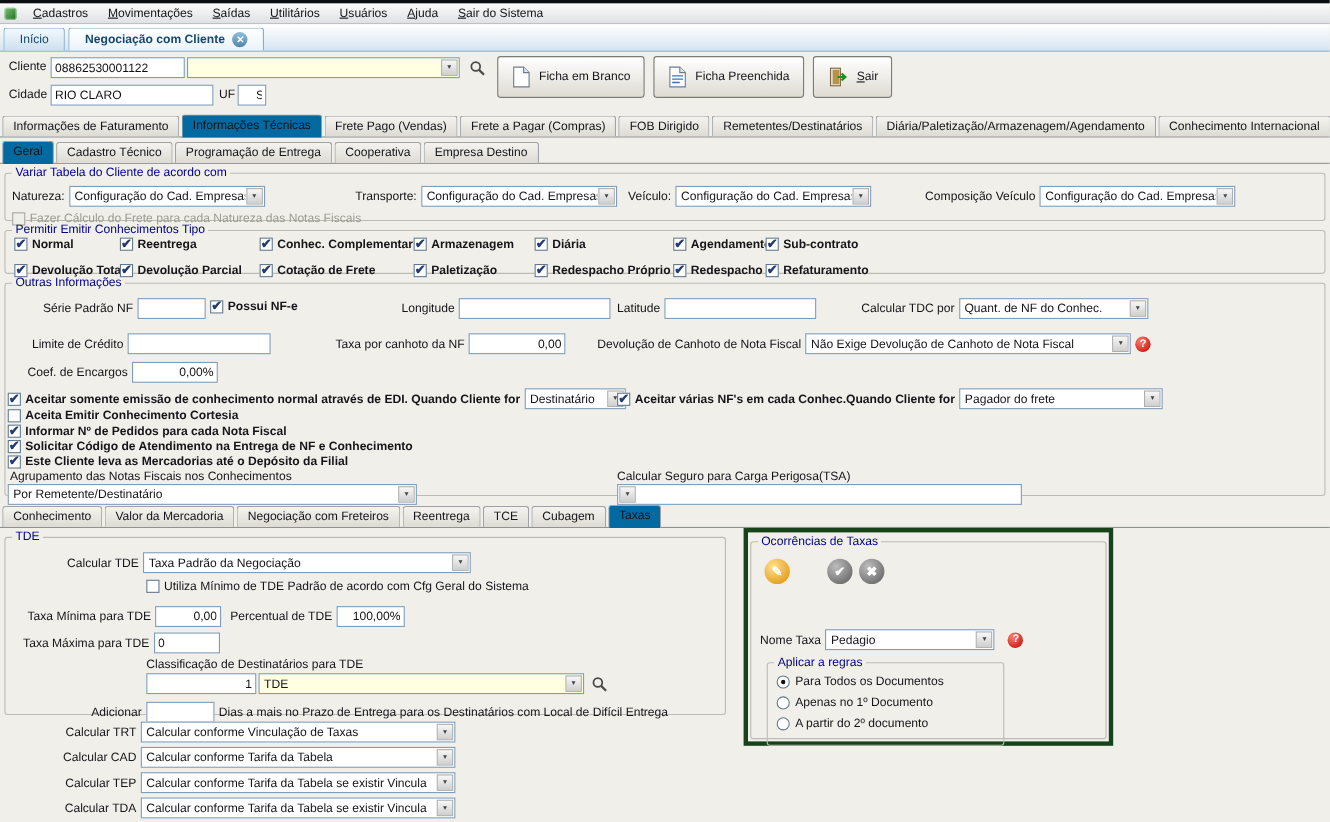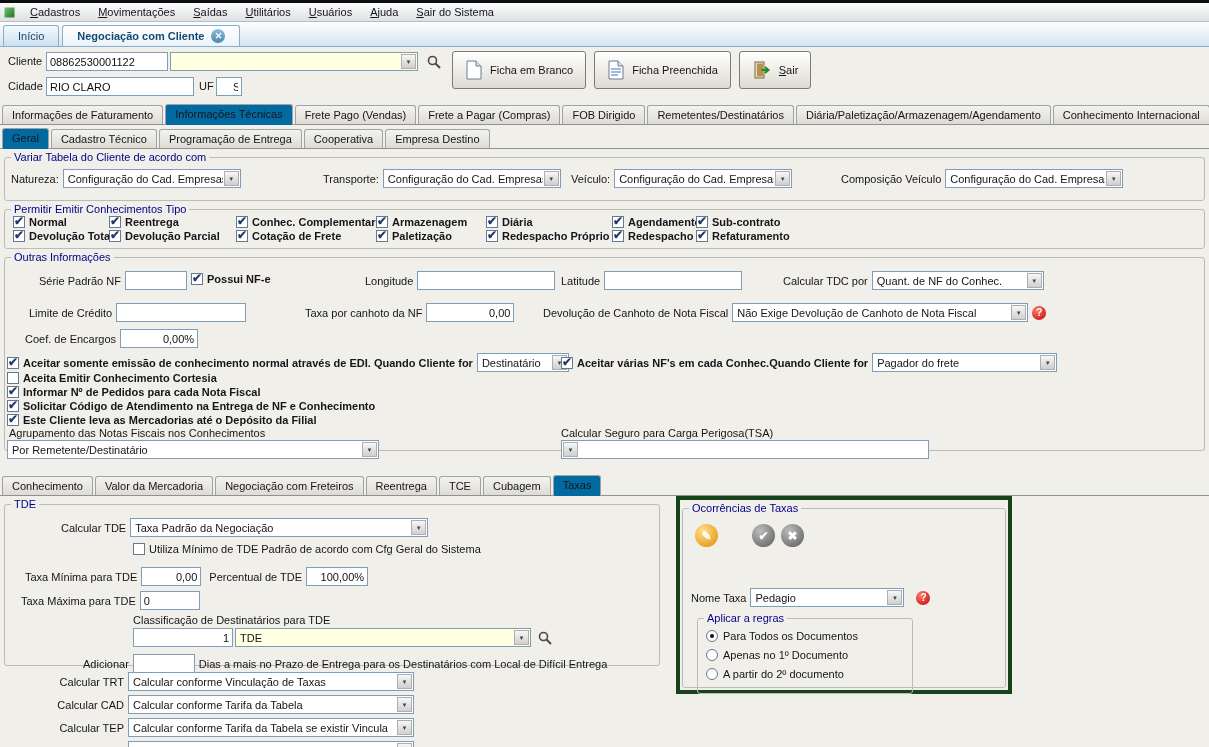--- a/index.html
+++ b/index.html
@@ -52,21 +52,21 @@
 .tabstrip{display:flex;align-items:flex-end;border-bottom:1px solid #8f9295;padding:3px 2px 0;position:relative}
 .tab{white-space:nowrap;height:19px;line-height:18px;padding:0 9px;margin-right:2px;border:1px solid #9fa3a7;border-bottom:none;border-radius:3px 3px 0 0;background:linear-gradient(#f4f3ef,#dddbd3);position:relative}
 .tab.active{background:#0369a1;height:21px;margin-bottom:-1px;z-index:2}
 
 
 fieldset{border:1px solid #bcbcb4;border-radius:3px;position:relative;margin:2px 4px 2px;padding:0;min-height:0}
 legend{color:#00008b;margin-left:6px;padding:0 3px;white-space:nowrap}
 .fs-variar{height:50px}
 .fs-permitir{height:46px}
 .fs-outras{height:200px}
-.cbgrid{display:grid;grid-template-columns:96px 127px 140px 110px 126px 84px auto;row-gap:2px;padding:1px 0 2px 8px}
+.cbgrid{display:grid;grid-template-columns:96px 127px 140px 110px 126px 84px auto;row-gap:12px;padding:1px 0 2px 8px}
 
 
 .bottom{position:relative;height:277px}
 .fs-tde{position:absolute;left:4px;top:2px;width:656px;height:168px;margin:0}
 .calcrow-lbl{display:inline-block;width:120px;text-align:right}
 .greenbox{position:absolute;left:676px;top:0;width:336px;height:198px;border:4px solid #16431a;padding:2px;background:#f0efe9}
 .fs-ocorr{width:100%;height:100%;margin:0}
 .orb{width:23px;height:23px;border-radius:50%;color:#fff;display:inline-flex;align-items:center;justify-content:center;font-size:12px;font-weight:bold;flex:none}
 .orb-pencil{background:radial-gradient(circle at 35% 30%,#ffe08a,#df8d00)}
 .orb-pencil::after{content:"\270E"}
@@ -187,20 +187,24 @@
         <span class="cbtn"></span>
       </div>
     </div>
     <div class="abs" style="left:836px;top:6px">
       <span>Composição Veículo</span>
       <div class="combo" style="width:178px">
         <span class="cval">Configuração do Cad. Empresas</span>
         <span class="cbtn"></span>
       </div>
     </div>
+    <label class="cbitem disabled abs" style="left:6px;top:30px">
+      <span class="cbx" data-checked="false"></span>
+      <span class="clab">Fazer Cálculo do Frete para cada Natureza das Notas Fiscais</span>
+    </label>
   </fieldset>
 
   <fieldset class="fs-permitir">
     <legend>Permitir Emitir Conhecimentos Tipo</legend>
     <div class="cbgrid">
       <label class="cbitem">
           <span class="cbx" data-checked="true"></span>
           <span class="clab">Normal</span>
         </label>
       <label class="cbitem">
@@ -349,21 +353,21 @@
     <span class="abs" style="left:556px;top:164px">Calcular Seguro para Carga Perigosa(TSA)</span>
     <div class="combo abs" style="left:2px;top:177px;width:372px">
       <span class="cval">Por Remetente/Destinatário</span>
       <span class="cbtn"></span>
     </div>
     <div class="combo abs" style="left:556px;top:177px;width:368px">
       <span class="cbtn"></span>
     </div>
   </fieldset>
 
-  <div class="tabstrip" style="margin-top:21px">
+  <div class="tabstrip" style="margin-top:5px">
     <div class="tab">Conhecimento</div>
     <div class="tab">Valor da Mercadoria</div>
     <div class="tab">Negociação com Freteiros</div>
     <div class="tab">Reentrega</div>
     <div class="tab">TCE</div>
     <div class="tab">Cubagem</div>
     <div class="tab active">Taxas</div>
   </div>
 
   <div class="bottom">

